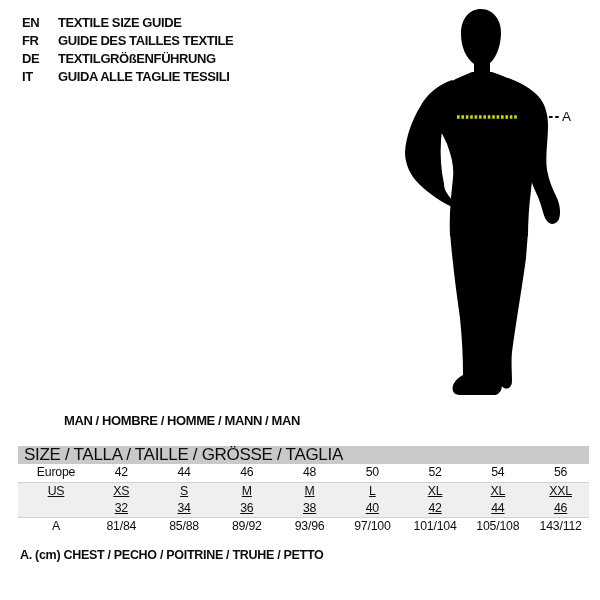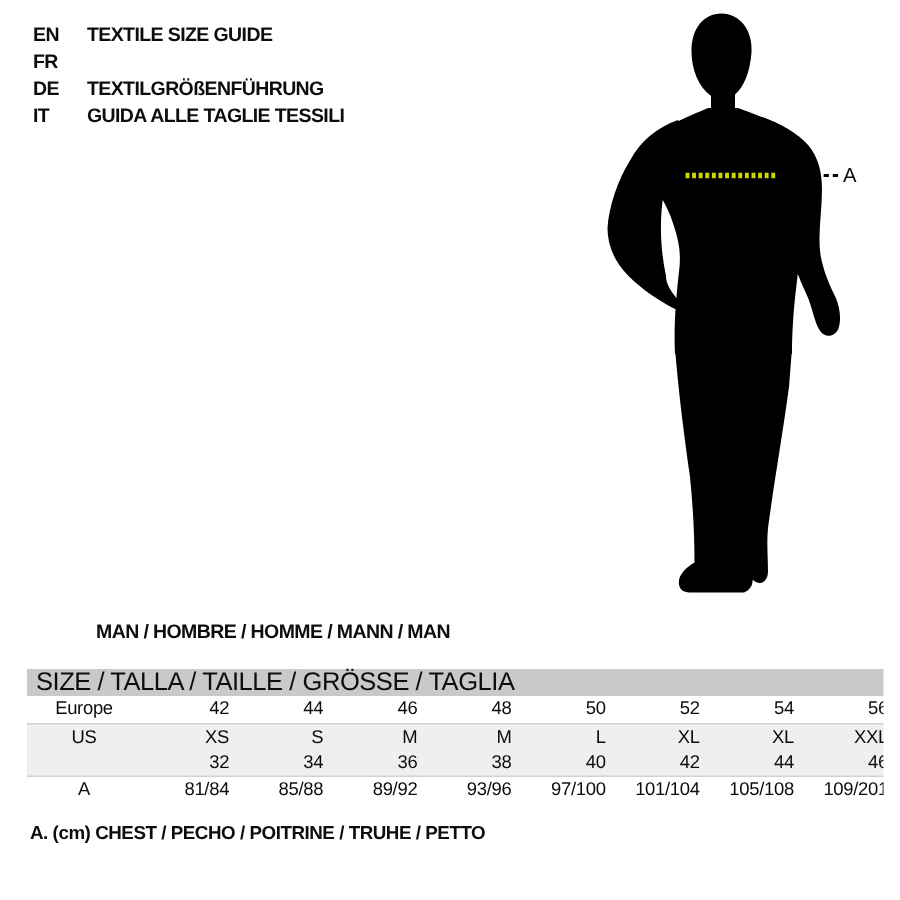--- a/index.html
+++ b/index.html
@@ -65,42 +65,43 @@
   .t-header {
     height: 18px; line-height: 18px; background: var(--header-bg);
     font-size: 17px; letter-spacing: -0.3px; padding-left: 6px;
     white-space: nowrap;
   }
   .t-row {
     display: grid; grid-template-columns: 72px repeat(8, 1fr);
     height: 18px; line-height: 17px; font-size: 12.3px; letter-spacing: -0.2px;
   }
   .t-row .lbl { text-align: center; padding-left: 4px; }
-  .t-row .val { text-align: right; }
-  .t-band { background: var(--band-bg); border-top: 1px solid #d2d2d2; border-bottom: 1px solid #d2d2d2; }
+  .t-row .val { text-align: center; }
+  .t-band { background: var(--band-bg); border-top: 1px solid #d2d2d2; border-bottom: 1px solid #d2d2d2; text-decoration: underline; }
 
   
   .footnote {
     position: absolute; left: 20px; top: 548px;
     font-size: 12.5px; font-weight: bold; letter-spacing: -0.3px;
     white-space: nowrap;
   }
 </style>
 </head>
 <body>
 
 <div class="page">
 
   <div class="lang-list">
     <div class="lang-row">
       <span class="lang-code">EN</span>
       <span class="lang-label">TEXTILE SIZE GUIDE</span>
     </div>
     <div class="lang-row">
       <span class="lang-code">FR</span>
+      <span class="lang-label">GUIDE DES TAILLES TEXTILE</span>
     </div>
     <div class="lang-row">
       <span class="lang-code">DE</span>
       <span class="lang-label">TEXTILGRÖßENFÜHRUNG</span>
     </div>
     <div class="lang-row">
       <span class="lang-code">IT</span>
       <span class="lang-label">GUIDA ALLE TAGLIE TESSILI</span>
     </div>
   </div>
@@ -167,19 +168,19 @@
 
     <div class="t-row">
       <span class="lbl">A</span>
       <span class="val">81/84</span>
       <span class="val">85/88</span>
       <span class="val">89/92</span>
       <span class="val">93/96</span>
       <span class="val">97/100</span>
       <span class="val">101/104</span>
       <span class="val">105/108</span>
-      <span class="val">109/201</span>
+      <span class="val">143/112</span>
     </div>
   </div>
 
   <div class="footnote">A. (cm) CHEST / PECHO / POITRINE / TRUHE / PETTO</div>
 
 </div>
 
 </body></html>

